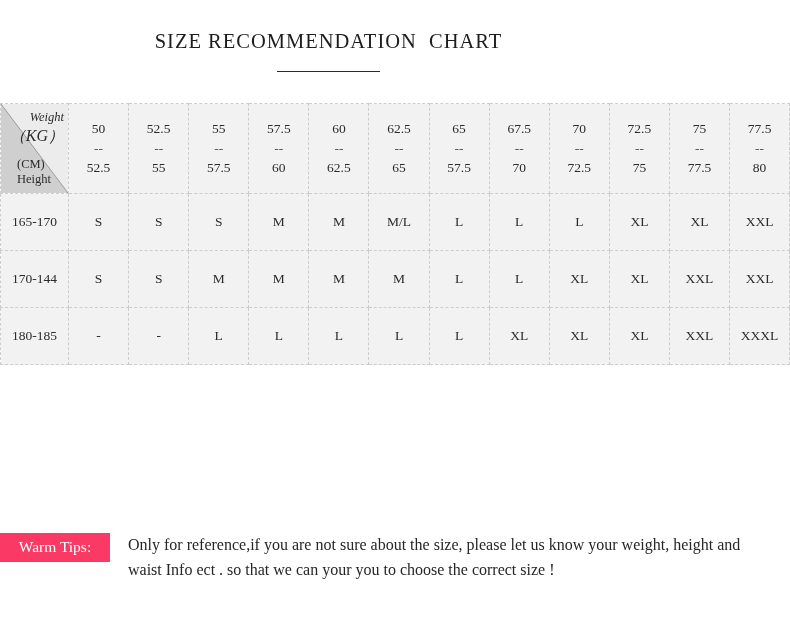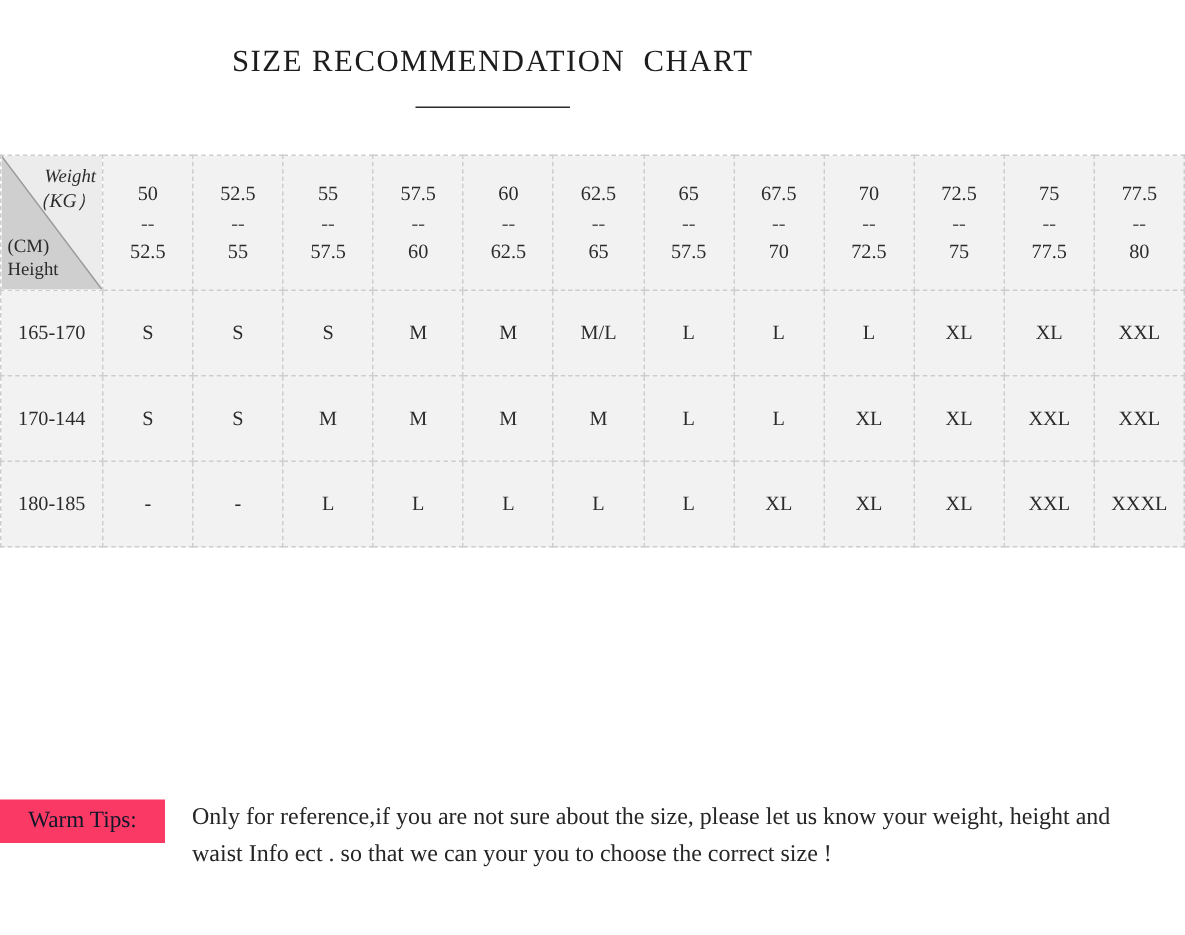--- a/index.html
+++ b/index.html
@@ -62,23 +62,23 @@
   }
   .corner-line {
     position: absolute; top: 0; left: 0; width: 100%; height: 100%;
   }
   .corner-line svg { display:block; width:100%; height:100%; }
   .corner-weight {
     position: absolute; top: 6px; right: 4px;
     text-align: right; line-height: 1.25;
     font-size: 12.5px; color: #2b2b2b; z-index: 3; font-style: italic;
   }
-  .corner-weight .l2 { font-size: 13px; }
+  .corner-weight .l2 { font-size: 16px; }
   .corner-height {
-    position: absolute; bottom: 5px; left: 4px;
+    position: absolute; bottom: 5px; left: 16px;
     text-align: left; line-height: 1.25;
     font-size: 12.5px; color: #2b2b2b; z-index: 3;
   }
 
   
   td.whead {
     height: 90px;
     background: #ececec;
     font-size: 13px;
     line-height: 1.45;
@@ -103,21 +103,21 @@
   
   .tips {
     position: absolute;
     left: 0; top: 533px;
     width: 790px;
     display: flex;
     align-items: flex-start;
   }
   .tips-badge {
     background: #fa3a64;
-    color: #0f172a;
+    color: #ffffff;
     font-size: 15.5px;
     line-height: 1;
     padding: 6px 12px 7px 12px;
     width: 110px;
     text-align: center;
     white-space: nowrap;
     flex: 0 0 110px;
   }
   .tips-text {
     margin-left: 18px;

